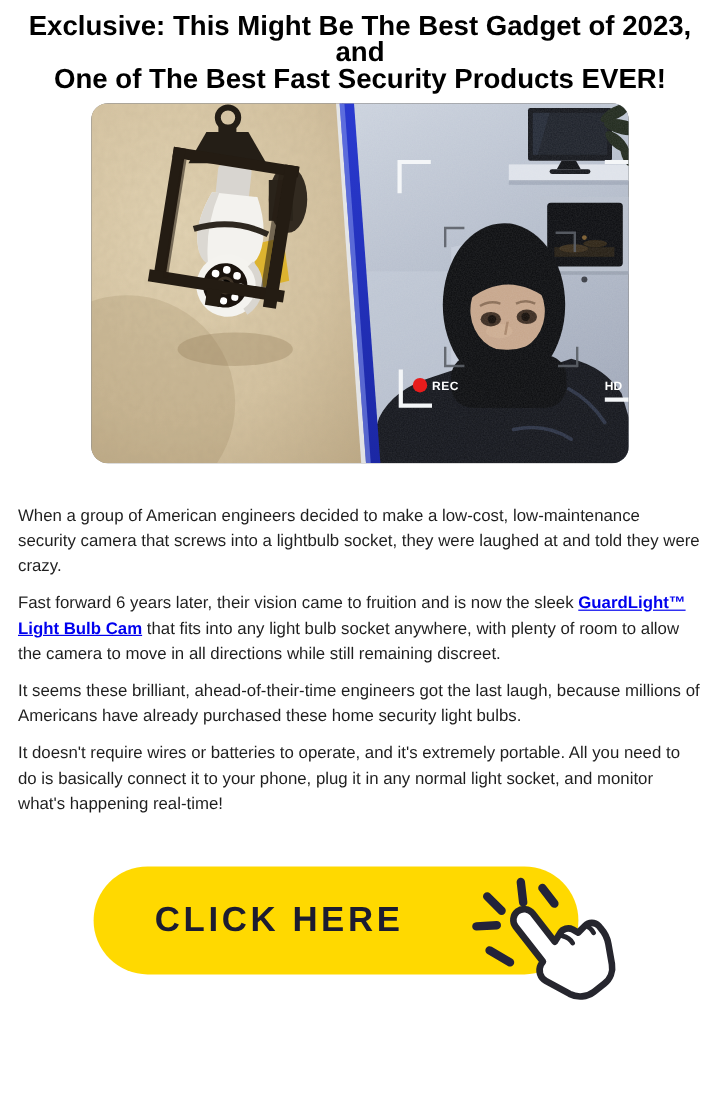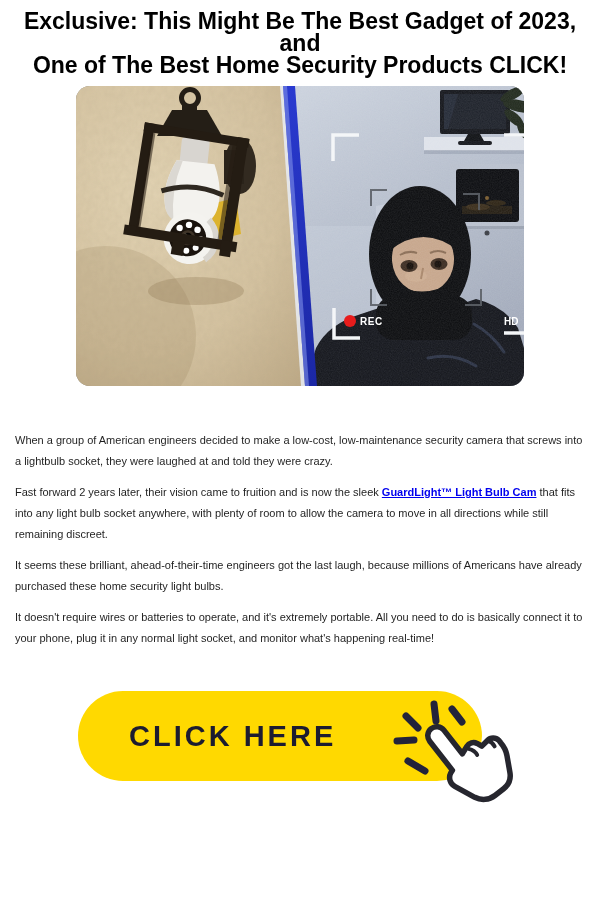--- a/index.html
+++ b/index.html
@@ -21,22 +21,22 @@
 
   .hero {
     width:448px; height:300px;
     margin:10px auto 0;
     border-radius:14px; overflow:hidden;
     position:relative; background:#737373;
   }
   .hero svg { display:block; }
 
   .article {
-    margin:44px 15px 0;
-    font-size:11px; line-height:21px;
+    margin:33px 15px 0;
+    font-size:14px; line-height:21px;
   }
   .article p { margin:0 0 10px; }
   .article p:last-child { margin-bottom:0; }
   .article a {
     color:#0000ee; font-weight:bold; text-decoration:underline; cursor:pointer;
   }
 
   .cta-wrap { position:relative; margin-top:42px; height:139px; }
   .cta-button {
     position:absolute; left:78px; top:0;
@@ -53,21 +53,21 @@
   }
   .hand-icon { position:absolute; left:380px; top:6px; width:145px; height:128px; }
 </style>
 </head>
 <body>
 
 <div class="page">
 
   <h1 class="headline">
     <span>Exclusive: This Might Be The Best Gadget of 2023, and</span>
-    <span>One of The Best Home Security Products CLICK!</span>
+    <span>One of The Best Fast Security Products EVER!</span>
   </h1>
 
   <div class="hero">
     <svg width="448" height="300" viewBox="0 0 448 300">
       <defs>
         <linearGradient id="roomBg" x1="0" y1="0" x2="0.4" y2="1">
           <stop offset="0" stop-color="#ccd3de"></stop>
           <stop offset="0.55" stop-color="#b5bdcb"></stop>
           <stop offset="1" stop-color="#a3abbb"></stop>
         </linearGradient>
@@ -224,21 +224,21 @@
       <g>
         <polygon points="204,0 209,0 230,300 225,300" fill="#e8ecf4" opacity="0.85"></polygon>
         <polygon points="207,0 219,0 241,300 229,300" fill="url(#blueBar)"></polygon>
         <polygon points="207,0 211,0 233,300 229,300" fill="#7f8fe8" opacity="0.6"></polygon>
       </g>
     </svg>
   </div>
 
   <div class="article">
     <p>When a group of American engineers decided to make a low-cost, low-maintenance security camera that screws into a lightbulb socket, they were laughed at and told they were crazy.</p>
-    <p><span>Fast forward 2 years later, their vision came to fruition and is now the sleek </span><a href="#">GuardLight™ Light Bulb Cam</a><span> that fits into any light bulb socket anywhere, with plenty of room to allow the camera to move in all directions while still remaining discreet.</span></p>
+    <p><span>Fast forward 6 years later, their vision came to fruition and is now the sleek </span><a href="#">GuardLight™ Light Bulb Cam</a><span> that fits into any light bulb socket anywhere, with plenty of room to allow the camera to move in all directions while still remaining discreet.</span></p>
     <p>It seems these brilliant, ahead-of-their-time engineers got the last laugh, because millions of Americans have already purchased these home security light bulbs.</p>
     <p>It doesn't require wires or batteries to operate, and it's extremely portable. All you need to do is basically connect it to your phone, plug it in any normal light socket, and monitor what's happening real-time!</p>
   </div>
 
   <div class="cta-wrap">
     <button class="cta-button">
       <span class="cta-label">CLICK HERE</span>
     </button>
     <svg class="hand-icon" viewBox="0 0 145 128">
       <g stroke="#23233a" stroke-width="7" stroke-linecap="round">

